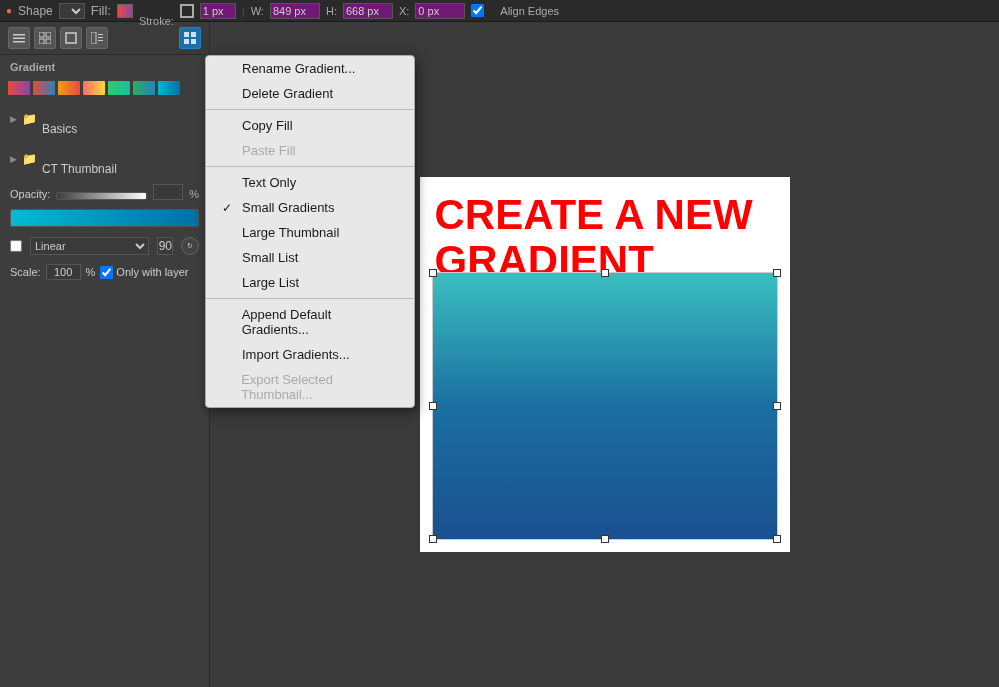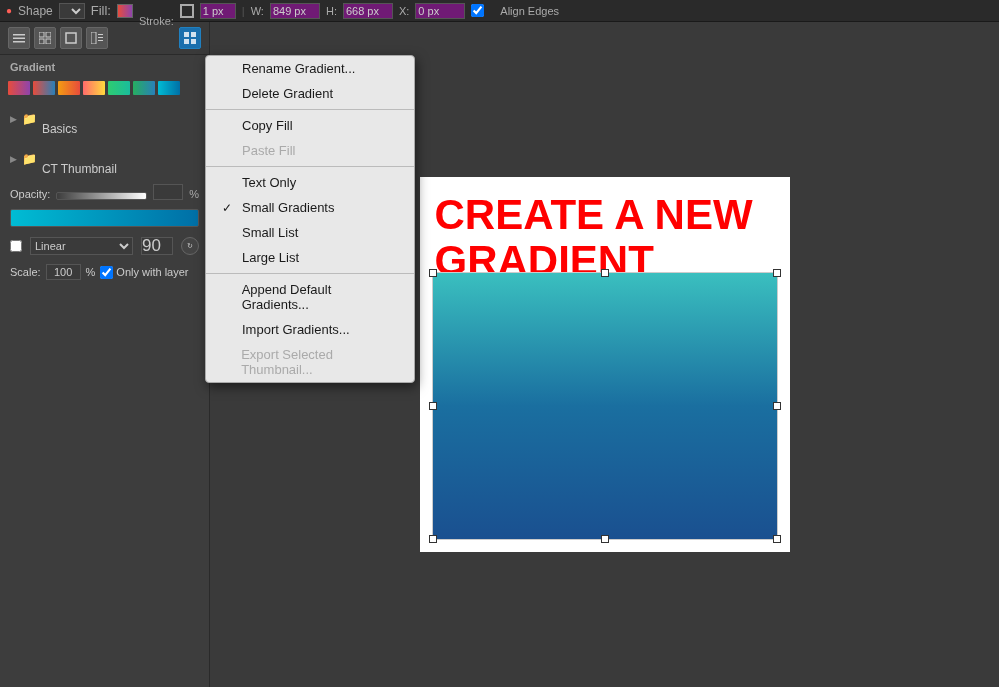--- a/index.html
+++ b/index.html
@@ -203,27 +203,27 @@
     }
     .type-select {
       background: #3a3a3a;
       border: 1px solid #555;
       color: #ccc;
       font-size: 11px;
       height: 18px;
       flex: 1;
     }
     .angle-input {
-      width: 32px;
+      width: 16px;
       height: 18px;
       background: #3a3a3a;
       border: 1px solid #555;
       color: #ccc;
-      font-size: 17px;
-      text-align: left;
+      font-size: 12px;
+      text-align: right;
     }
     .angle-dial {
       width: 18px;
       height: 18px;
       border-radius: 50%;
       border: 1px solid #666;
       background: #444;
       display: flex;
       align-items: center;
       justify-content: center;
@@ -500,20 +500,24 @@
   <div class="menu-item">
     <span class="check-mark"></span>
     <span>Text Only</span>
   </div>
   <div class="menu-item">
     <span class="check-mark">✓</span>
     <span>Small Gradients</span>
   </div>
   <div class="menu-item">
     <span class="check-mark"></span>
+    <span>Large Thumbnail</span>
+  </div>
+  <div class="menu-item">
+    <span class="check-mark"></span>
     <span>Small List</span>
   </div>
   <div class="menu-item">
     <span class="check-mark"></span>
     <span>Large List</span>
   </div>
   <div class="menu-divider"></div>
   <div class="menu-item">
     <span class="check-mark"></span>
     <span>Append Default Gradients...</span>

